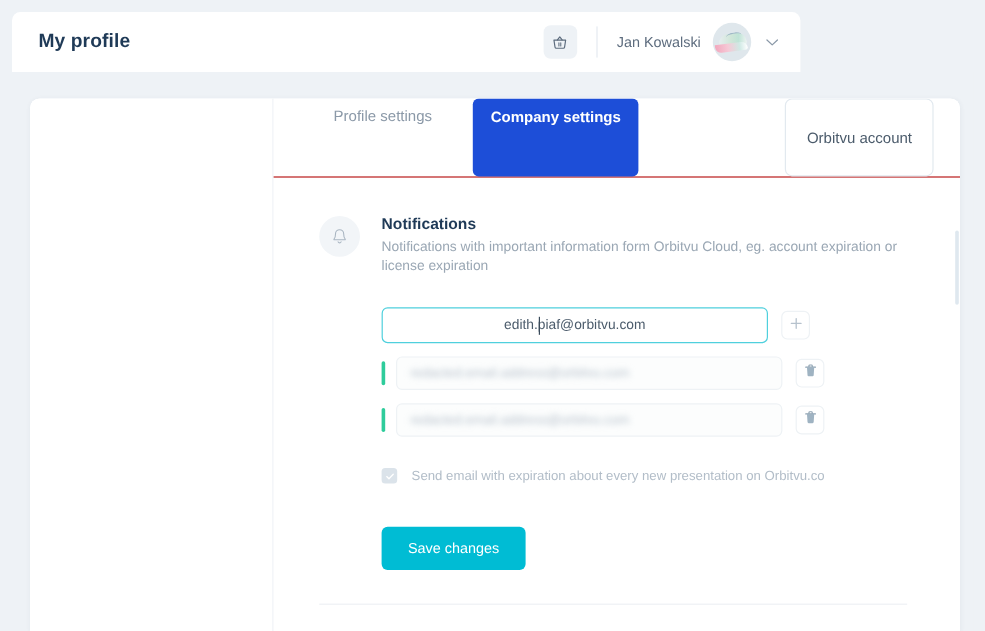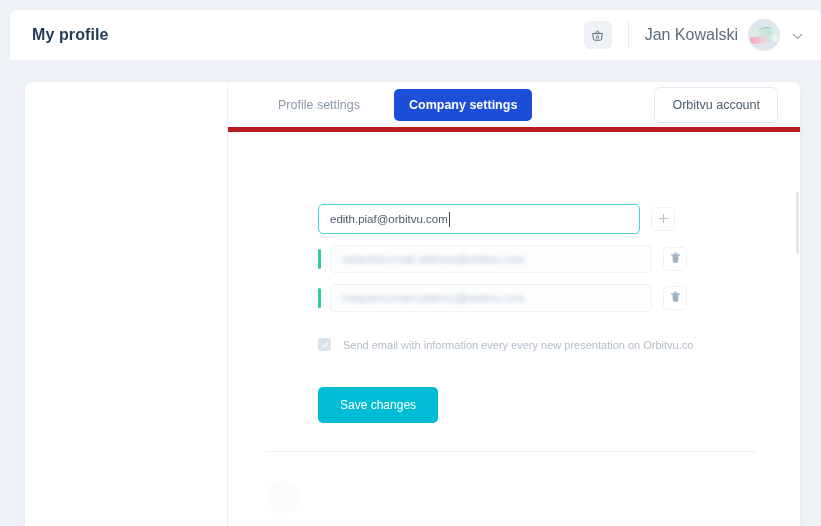--- a/index.html
+++ b/index.html
@@ -25,21 +25,21 @@
     position: absolute;
     top: 0; left: 0;
     width: 821px; height: 10px;
     background: #eef2f6;
   }
 
   
   .header {
     position: absolute;
     top: 10px; left: 10px;
-    width: 811px;
+    width: 657px;
     height: 50px;
     background: #ffffff;
     border-radius: 7px 7px 0 0;
     display: flex;
     align-items: center;
     padding: 0 18px 0 22px;
   }
   .header-title {
     font-size: 16px;
     font-weight: bold;
@@ -60,21 +60,21 @@
     cursor: pointer;
   }
   .cart-btn svg { display:block; }
   .hdr-divider {
     width: 1px;
     height: 26px;
     background: #e4eaf0;
     margin: 0 16px;
   }
   .user-name {
-    font-size: 16px;
+    font-size: 12px;
     color: #5d6c7e;
     margin-right: 10px;
     white-space: nowrap;
   }
   .avatar {
     width: 32px; height: 32px;
     border-radius: 50%;
     overflow: hidden;
     background: #dfe7ec;
     position: relative;
@@ -142,25 +142,24 @@
 
   
   .content {
     flex: 1;
     position: relative;
     background: #ffffff;
   }
 
   
   .tabs-row {
-    height: 50px;
-    display: flex;
-    align-items: center;
+    height: 66px;
+    display: flex;
     padding: 0 22px 0 38px;
-    border-bottom: 5px solid #b91c1c;
+    border-bottom: 1px solid #b91c1c;
   }
   .tab {
     font-size: 12.5px;
     color: #8b99a8;
     padding: 8px 12px;
     cursor: pointer;
     white-space: nowrap;
   }
   .tab.active {
     background: #1d4ed8;
@@ -239,20 +238,21 @@
     width: 322px;
     height: 30px;
     border: 1.5px solid #4fd0dd;
     border-radius: 5px;
     font-size: 11.5px;
     color: #4b5b6b;
     padding: 0 11px;
     outline: none;
     background: #ffffff;
     font-family: "Liberation Sans", sans-serif;
+    text-align: center;
   }
   .email-input::placeholder { color: #b9c4cf; }
   .caret-bar {
     position: absolute;
     left: 131px;
     top: 8px;
     width: 1px; height: 15px;
     background: #3a4a5a;
   }
 
@@ -399,20 +399,32 @@
           <div class="tab">Profile settings</div>
           <div class="tab-gap"></div>
           <div class="tab active">Company settings</div>
           <button class="delete-btn">Orbitvu account</button>
         </div>
 
         <div class="sections">
 
           <div class="section">
 
+            <div class="sec-head">
+              <div class="sec-icon">
+                <svg width="14" height="15" viewBox="0 0 16 17" fill="none">
+                  <path d="M8 1.6c-2.2 0-3.9 1.8-3.9 4 0 3.4-1 4.5-1.4 4.9-.2.2-.1.6.2.6h10.2c.3 0 .4-.4.2-.6-.4-.4-1.4-1.5-1.4-4.9 0-2.2-1.7-4-3.9-4Z" stroke="#aab6c2" stroke-width="1.05" stroke-linejoin="round"></path>
+                  <path d="M6.6 13.1a1.5 1.5 0 0 0 2.8 0" stroke="#aab6c2" stroke-width="1.05" stroke-linecap="round"></path>
+                </svg>
+              </div>
+              <div class="sec-text">
+                <div class="sec-title">Notifications</div>
+                <div class="sec-sub">Notifications with important information form Orbitvu Cloud, eg. account expiration or license expiration</div>
+              </div>
+            </div>
 
             <div class="form-area">
 
               
               <div class="email-row">
                 <div style="position:relative;">
                   <input class="email-input" type="text" value="edith.piaf@orbitvu.com" style="">
                   <div class="caret-bar"></div>
                 </div>
                 <div class="sq-btn">
@@ -458,21 +470,21 @@
                 </div>
               </div>
 
               
               <div class="check-row">
                 <div class="checkbox">
                   <svg width="8" height="8" viewBox="0 0 10 10" fill="none">
                     <path d="M1.6 5.2 3.9 7.4 8.4 2.8" stroke="#ffffff" stroke-width="1.4" stroke-linecap="round" stroke-linejoin="round"></path>
                   </svg>
                 </div>
-                <div class="check-label">Send email with information every every new presentation on Orbitvu.co</div>
+                <div class="check-label">Send email with expiration about every new presentation on Orbitvu.co</div>
               </div>
 
               
               <button class="save-btn">Save changes</button>
 
             </div>
           </div>
 
           <div class="sec-divider"></div>
 

